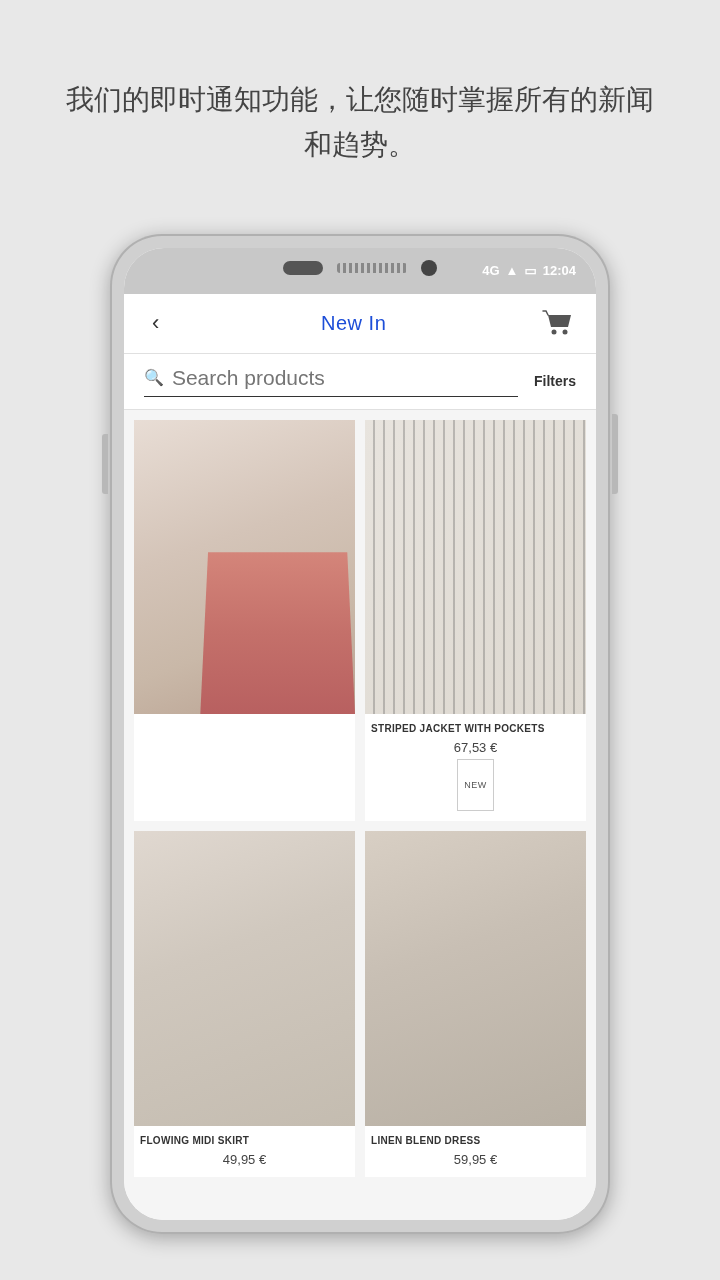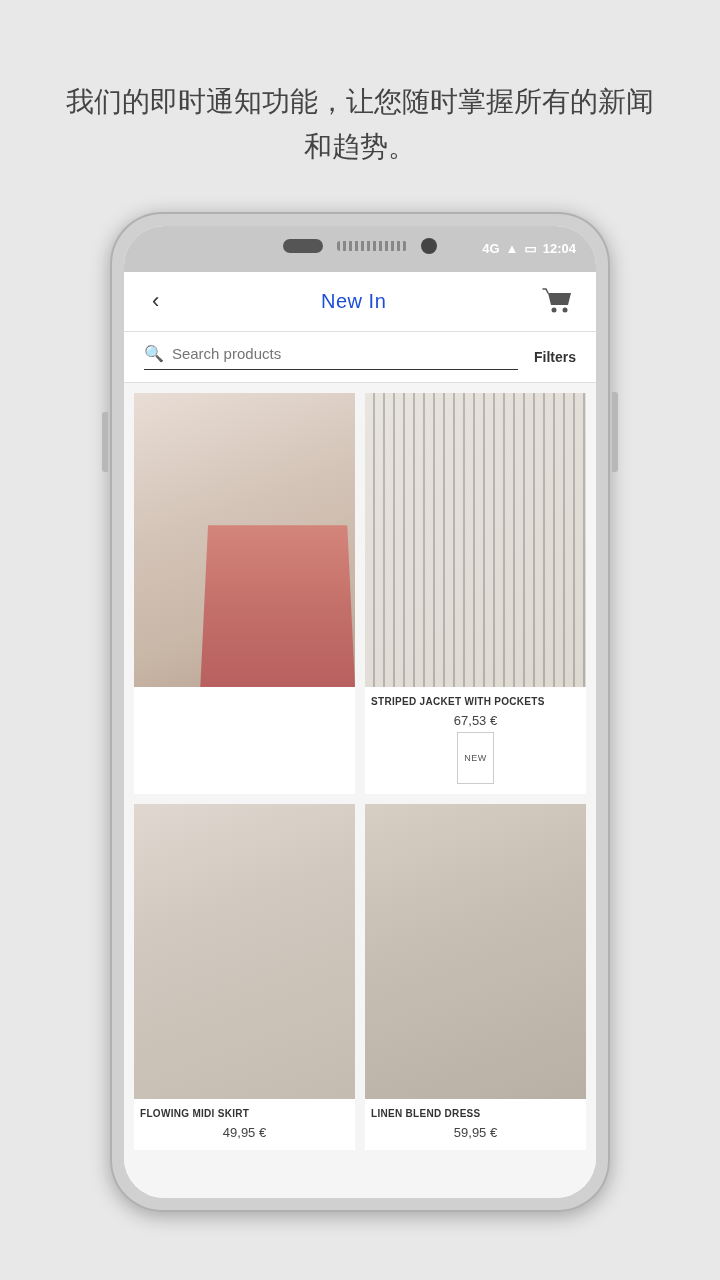--- a/index.html
+++ b/index.html
@@ -14,21 +14,22 @@
       align-items: center;
     }
 
     .description-text {
       margin-top: 80px;
       text-align: center;
       font-size: 28px;
       color: #444;
       line-height: 1.6;
       padding: 0 60px;
-      margin-bottom: 42px;
+      margin-bottom: 64px;
+      font-family: Liberation Mono, monospace;
     }
 
     
     .phone-frame {
       width: 500px;
       height: 1000px;
       background: #d0d0d0;
       border-radius: 52px;
       padding: 14px;
       box-shadow: inset 0 0 0 2px #b0b0b0, 0 4px 20px rgba(0,0,0,0.3);
@@ -182,21 +183,21 @@
     }
 
     .search-icon-wrap {
       color: #888;
       font-size: 16px;
     }
 
     .search-input {
       border: none;
       outline: none;
-      font-size: 15px;
+      font-size: 21px;
       color: #999;
       background: transparent;
       flex: 1;
     }
 
     .filters-btn {
       font-size: 14px;
       font-weight: 600;
       color: #333;
       cursor: pointer;

